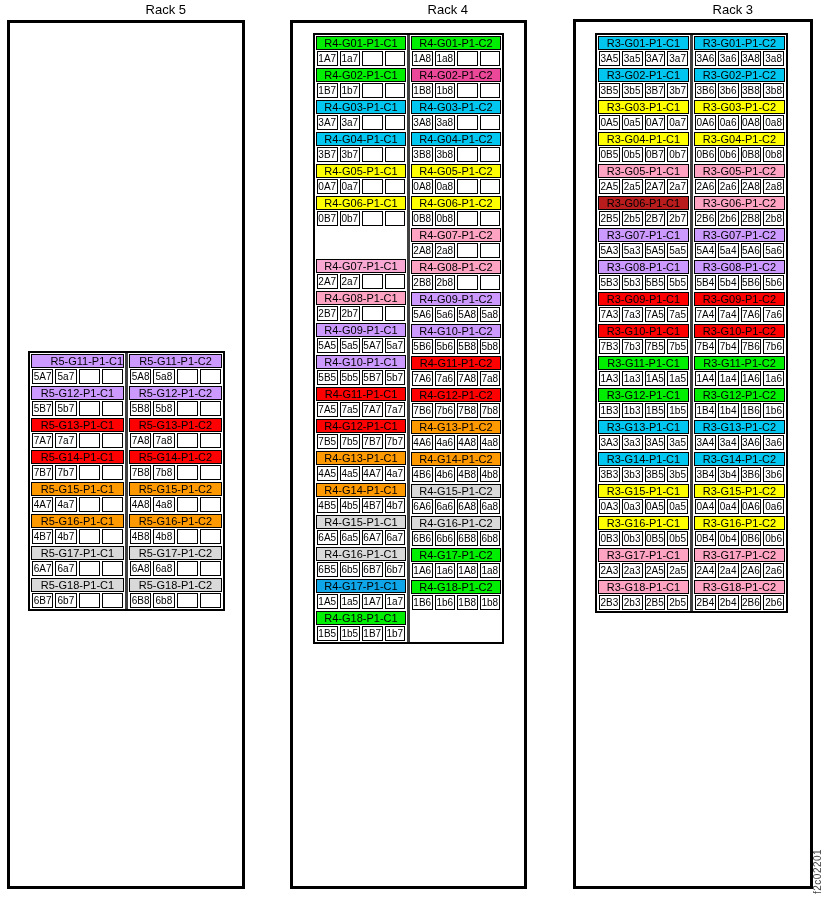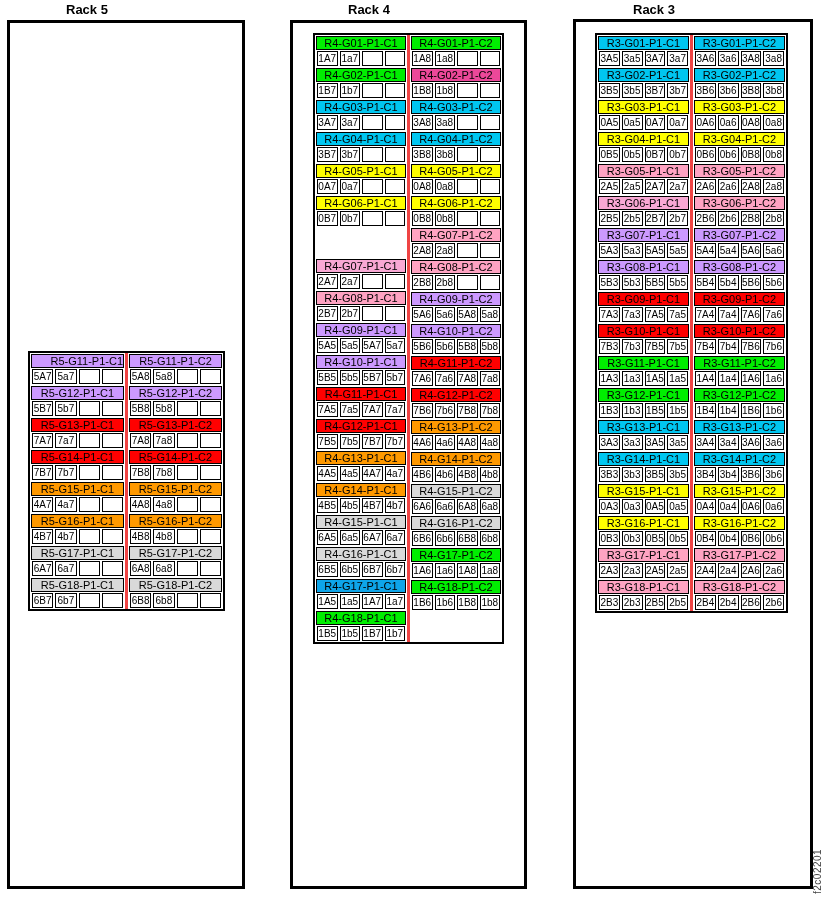--- a/index.html
+++ b/index.html
@@ -1,22 +1,22 @@
 <!DOCTYPE html>
 <html><head>
 <meta charset="utf-8">
 <style>
   html,body{margin:0;padding:0;background:#fff;}
   .page{position:relative;width:835px;height:900px;background:#fff;overflow:hidden;
         font-family:"Liberation Sans","DejaVu Sans",sans-serif;color:#000;}
-  .rack-title{position:absolute;font-weight:bold;font-size:13px;text-align:left;width:120px;}
+  .rack-title{position:absolute;font-weight:normal;font-size:13px;text-align:right;width:120px;}
   .rack-box{position:absolute;border:3px solid #000;background:#fff;}
   .ctable{position:absolute;display:flex;border:2px solid #000;background:#fff;}
   .half{display:flex;flex-direction:column;}
-  .half + .half{border-left:3px solid #ef4444;}
+  .half + .half{border-left:3px solid #404040;}
   .hdr{height:12px;line-height:12px;border:1px solid #000;margin:1px;
        font-size:11px;text-align:center;overflow:hidden;white-space:nowrap;}
   .cells{display:flex;height:15px;margin:0 1px 1px 1px;}
   .cell{flex:1;border:1px solid #000;margin:0 1px;background:#fff;
         font-size:10px;line-height:13px;text-align:center;overflow:hidden;white-space:nowrap;}
   .r5 .half{width:95px;}
   .r4 .half{width:92px;}
   .r3 .half{width:93px;}
   .figid{position:absolute;left:812px;top:842px;width:14px;height:52px;
          writing-mode:vertical-rl;transform:rotate(180deg);
@@ -441,21 +441,21 @@
           <div class="cell">0B7</div>
           <div class="cell">0b7</div>
         </div>
         <div class="hdr" style="background: rgb(255, 163, 194);">R3-G05-P1-C1</div>
         <div class="cells">
           <div class="cell">2A5</div>
           <div class="cell">2a5</div>
           <div class="cell">2A7</div>
           <div class="cell">2a7</div>
         </div>
-        <div class="hdr" style="background: #f9a8d4;">R3-G06-P1-C1</div>
+        <div class="hdr" style="background: #b91c1c;">R3-G06-P1-C1</div>
         <div class="cells">
           <div class="cell">2B5</div>
           <div class="cell">2b5</div>
           <div class="cell">2B7</div>
           <div class="cell">2b7</div>
         </div>
         <div class="hdr" style="background: rgb(204, 153, 255);">R3-G07-P1-C1</div>
         <div class="cells">
           <div class="cell">5A3</div>
           <div class="cell">5a3</div>

